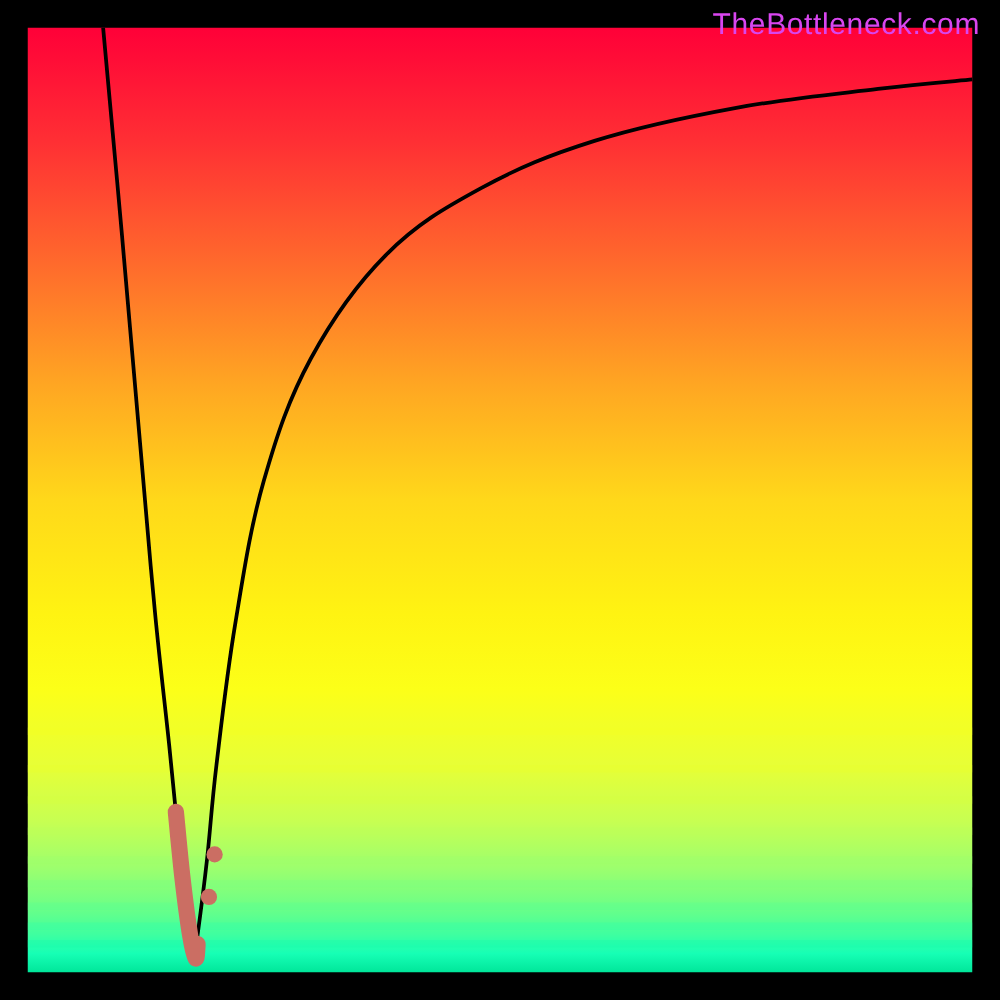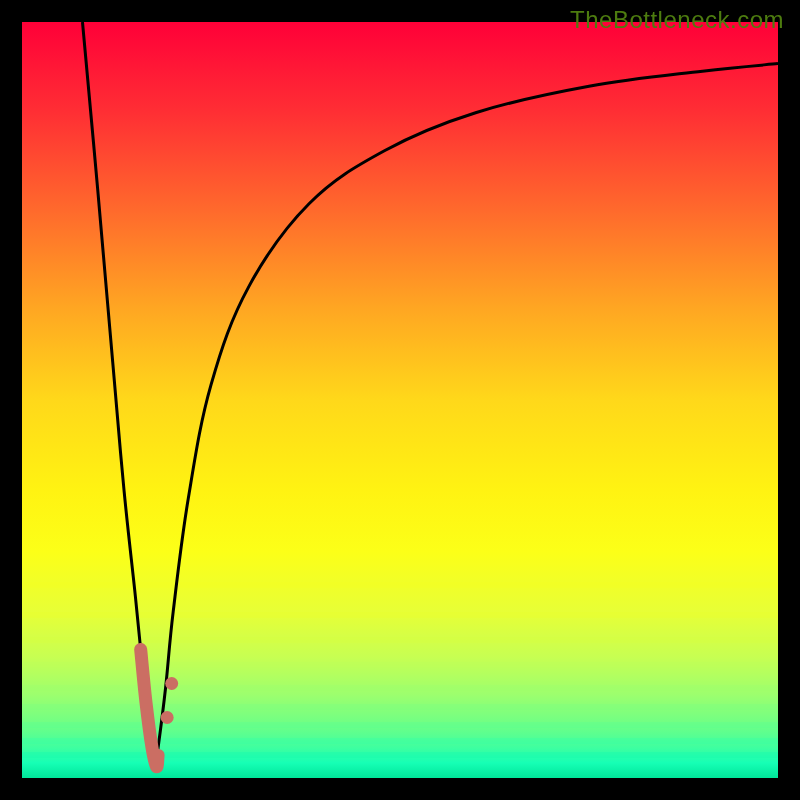--- a/index.html
+++ b/index.html
@@ -13,21 +13,21 @@
   .frame {
     position: relative;
     width: 800px;
     height: 800px;
     background: #000;
   }
   .watermark {
     position: absolute;
     top: 6px;
     right: 16px;
-    color: #4d7c0f;
+    color: #d946ef;
     font-size: 24px;
     font-weight: 500;
     letter-spacing: 0.5px;
     z-index: 5;
   }
   .plot-area {
     position: absolute;
     left: 22px;
     top: 22px;
     width: 756px;

